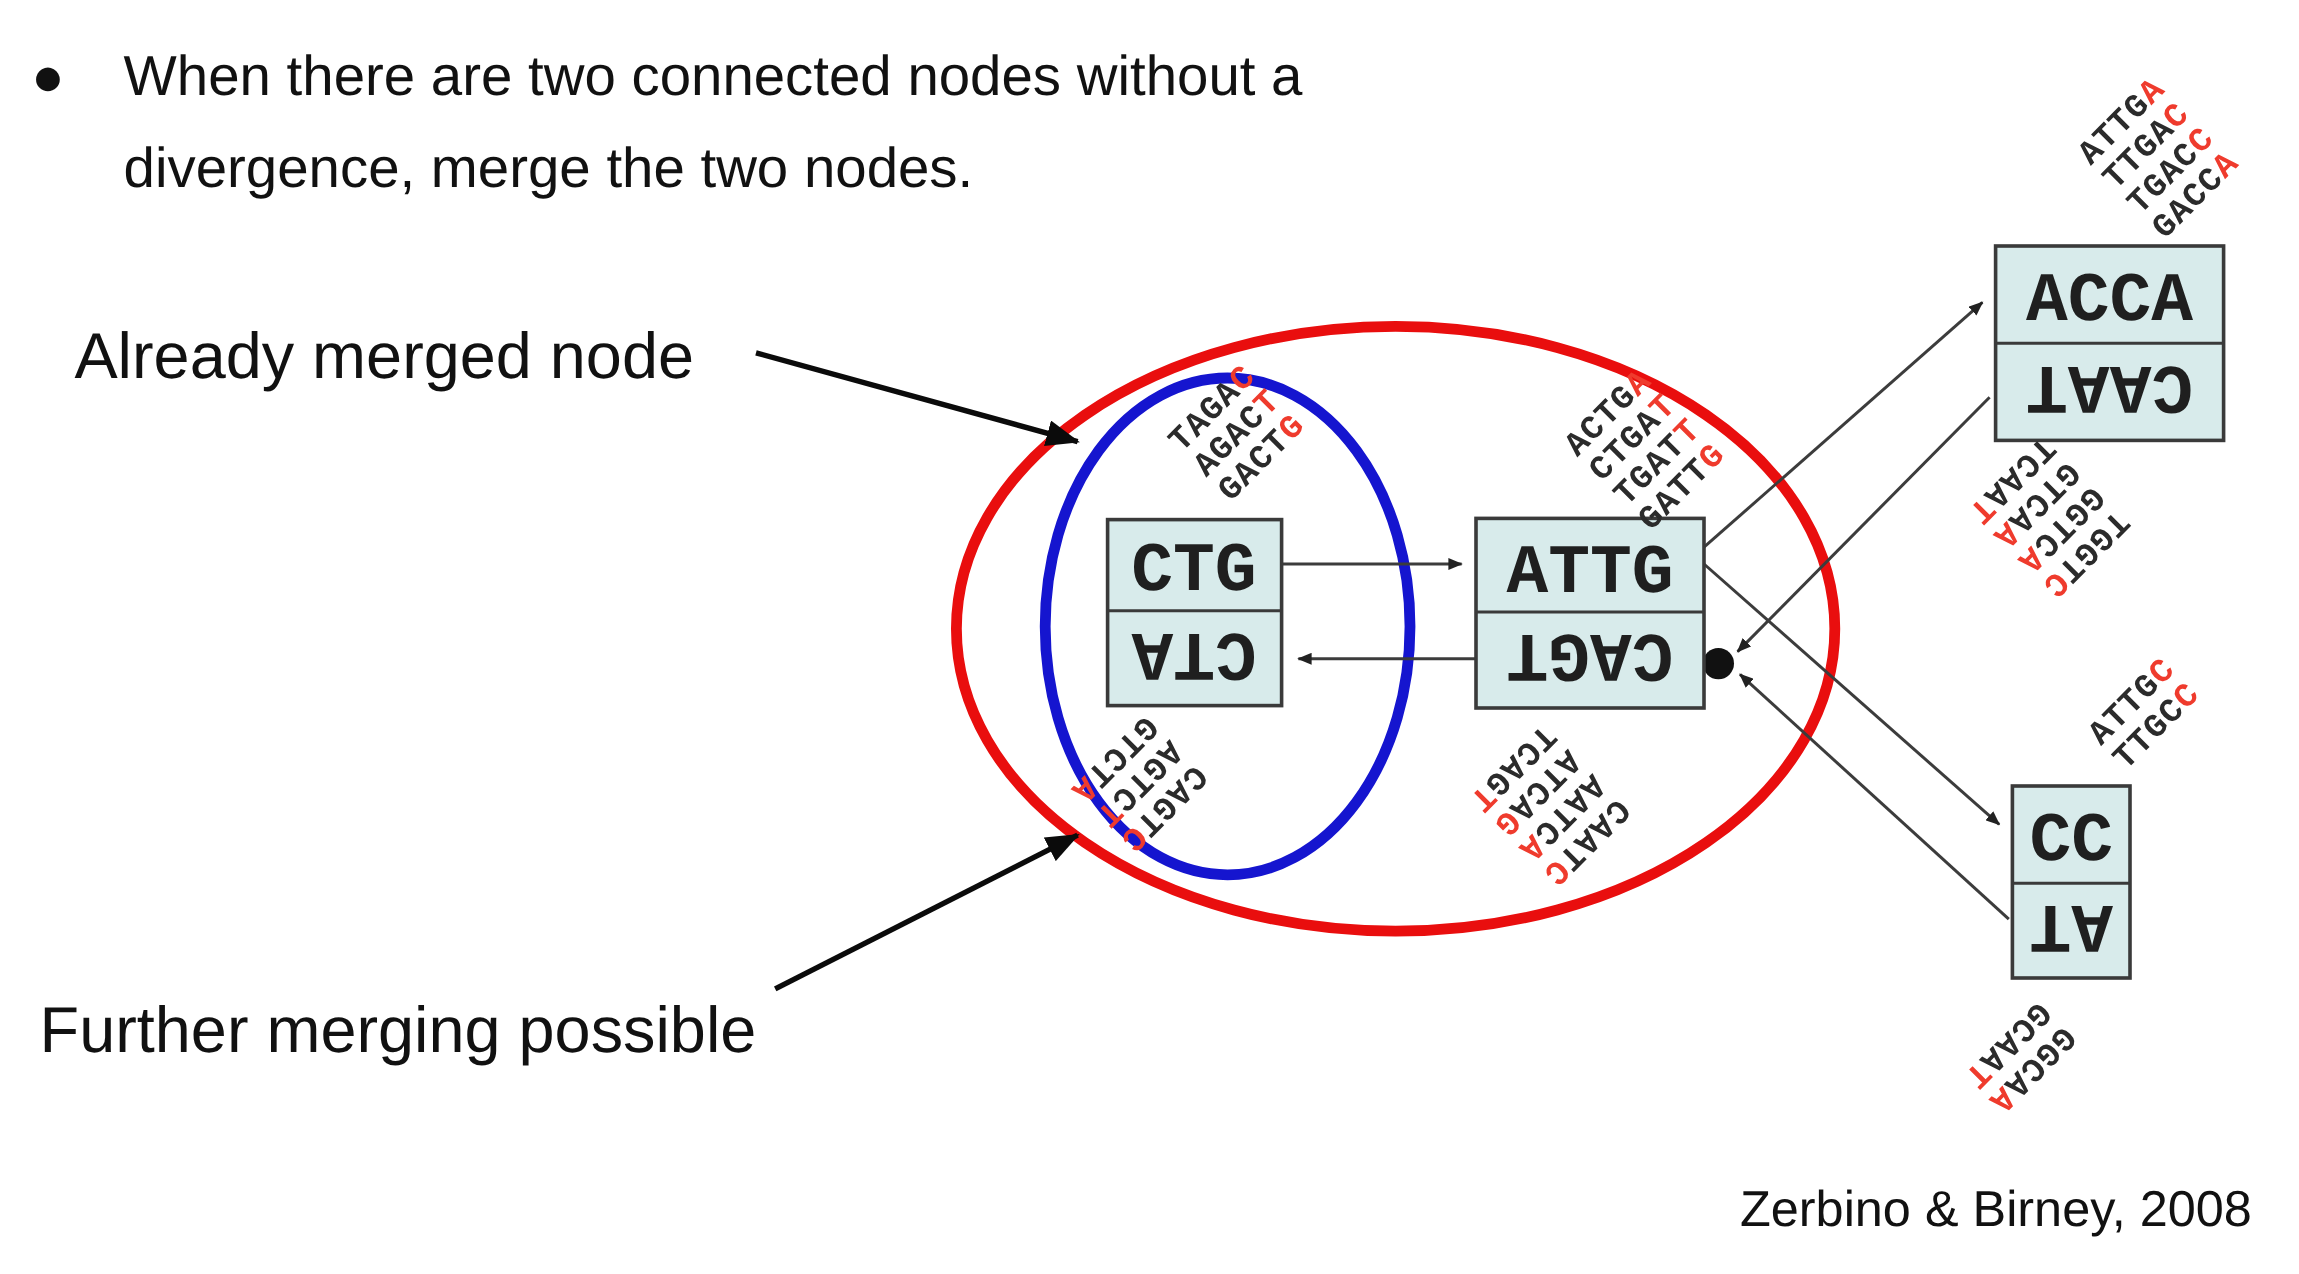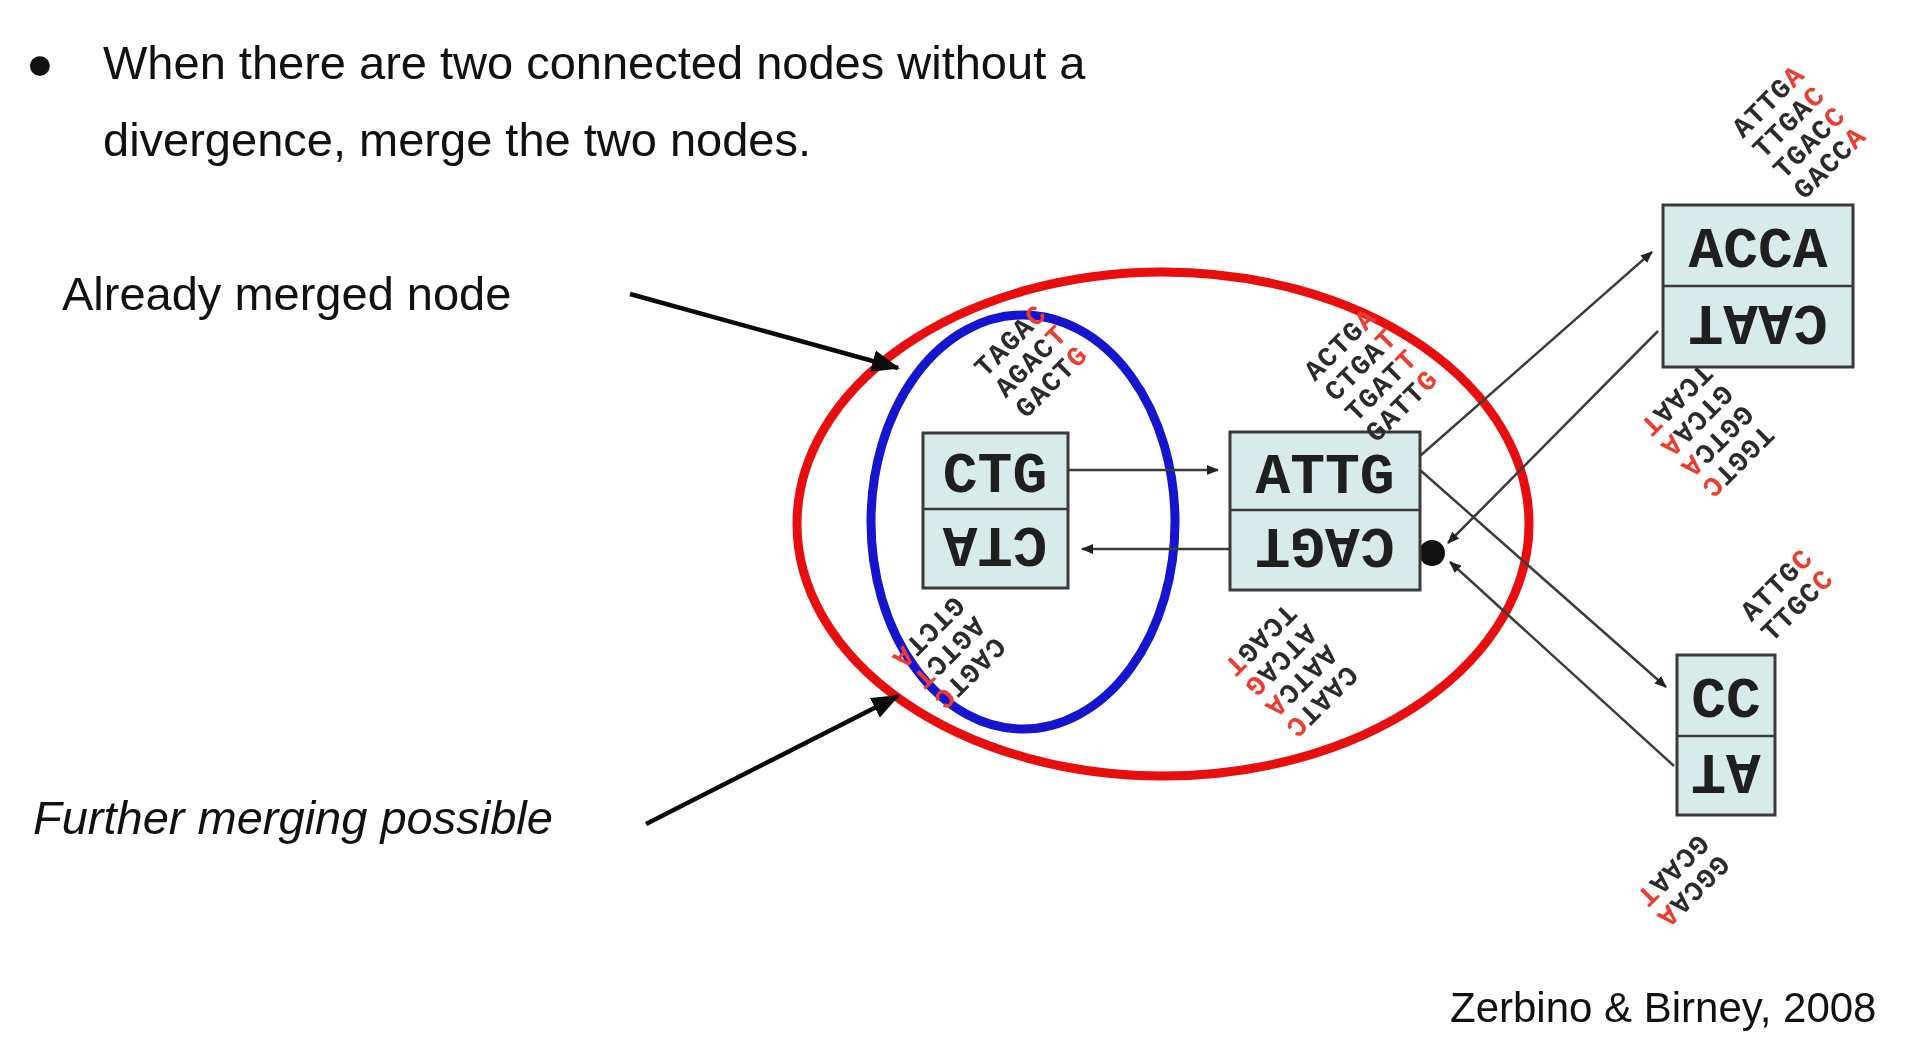--- a/index.html
+++ b/index.html
@@ -4,23 +4,23 @@
 <style>
   * { box-sizing: border-box; }
   html,body { margin:0; padding:0; }
   body {
     width:1916px; height:1062px; position:relative; overflow:hidden;
     background:#ffffff; font-family:"Liberation Sans", sans-serif; color:#111;
   }
   .abs { position:absolute; }
   #bullet { left:26px; top:36px; font-size:46px; }
   #title  { left:103px; top:24px; font-size:47px; line-height:77px; white-space:pre-line; }
-  .note   { font-size:47px; }
+  .note   { font-size:54px; }
   #already-label  { left:62px;  top:266px; }
-  #further-label  { left:33px;  top:790px;font-style:italic; }
+  #further-label  { left:33px;  top:828px; }
   #citation       { left:1450px; top:984px; font-size:42px; }
 
   svg.layer { position:absolute; left:0; top:0; }
 
   .kmer-group {
     position:absolute;
     font-family:"Liberation Mono", monospace;
     font-weight:bold; font-size:28px; line-height:29px;
     color:#2b2b2b; letter-spacing:1px;
   }

